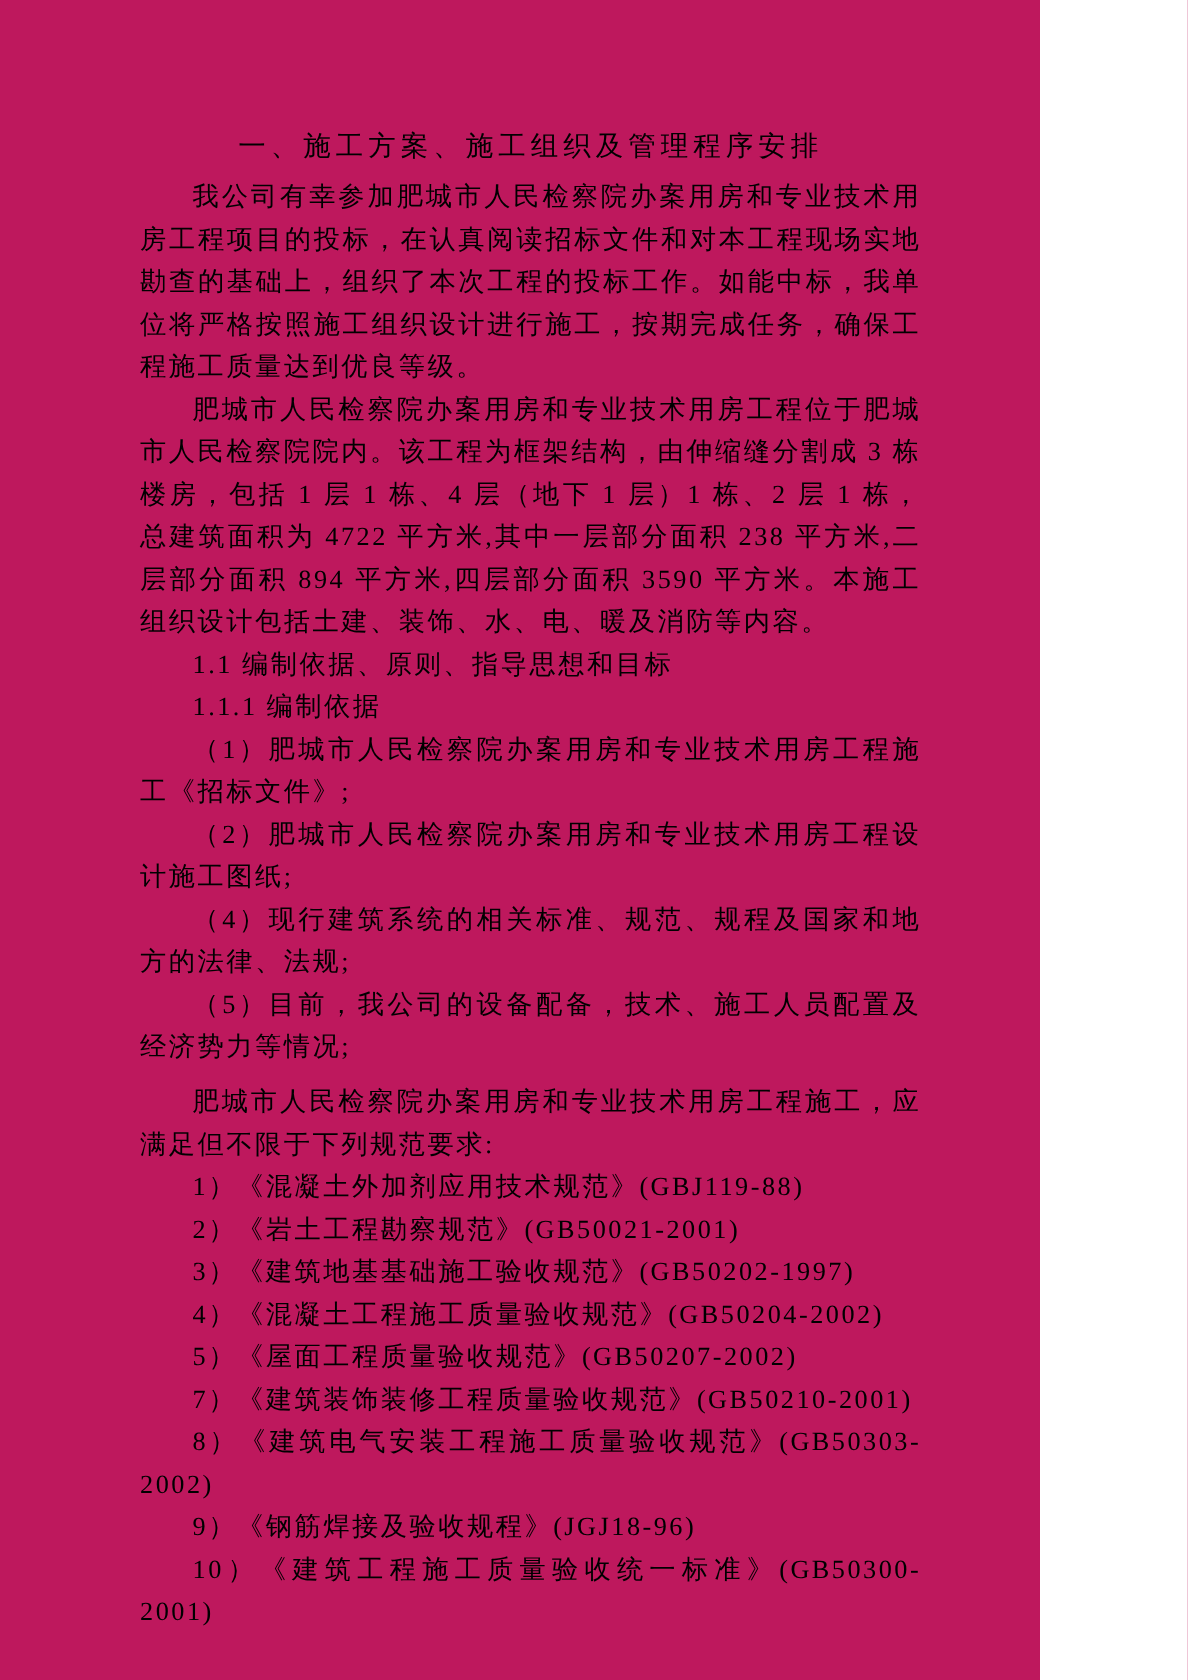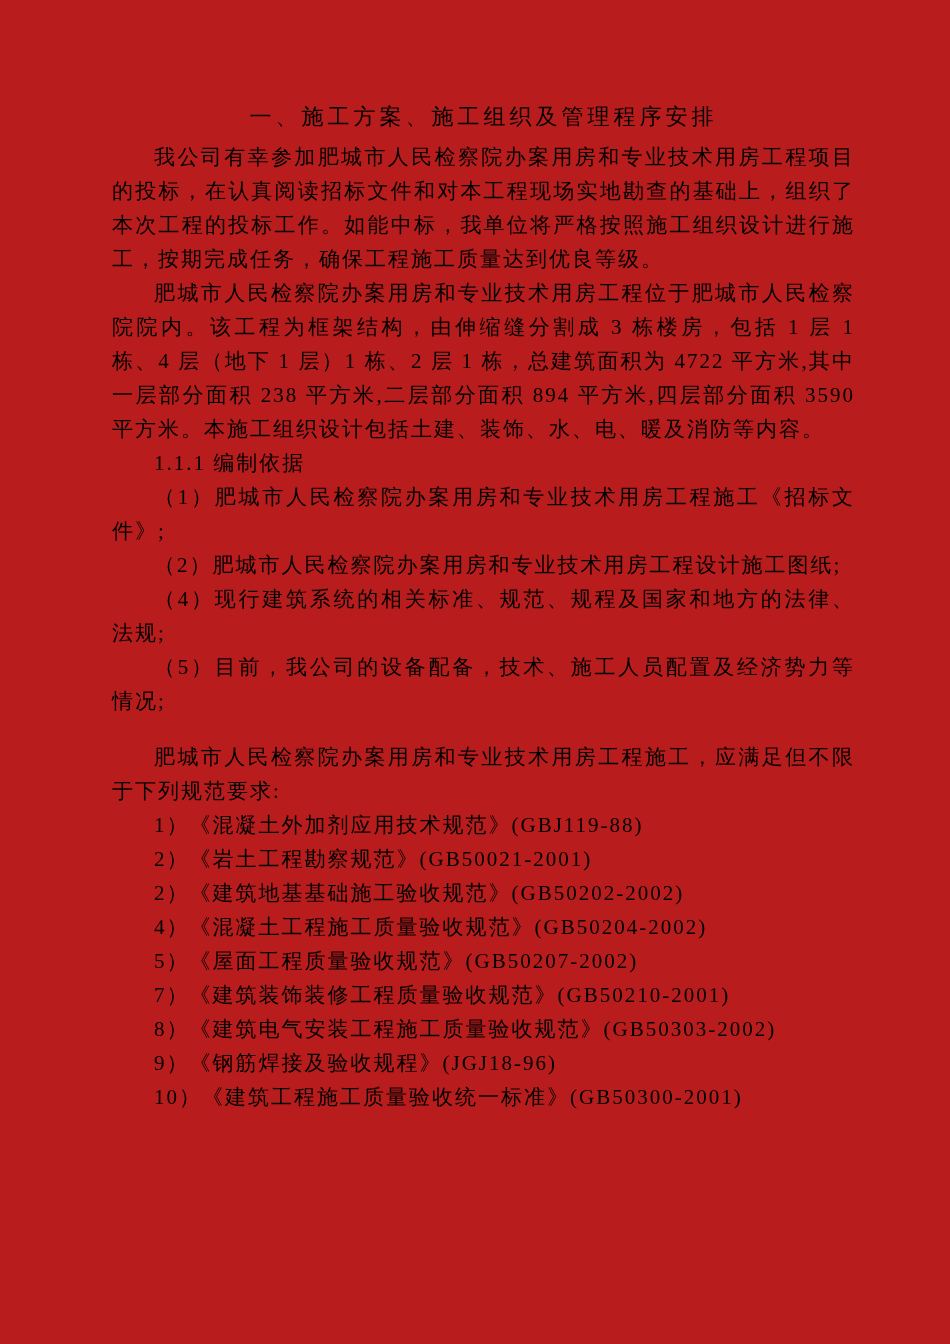--- a/index.html
+++ b/index.html
@@ -4,23 +4,23 @@
 <style>
   * { box-sizing: border-box; }
   html, body { margin: 0; padding: 0; background: #ffffff; }
   body {
     width: 950px;
     height: 1344px;
     font-family: "Liberation Serif", "DejaVu Serif", serif;
     color: #000000;
   }
   .page {
-    width: 950px;
+    width: 832px;
     height: 1344px;
-    background: #b91c1c;
+    background: #be185d;
     padding: 99px 95px 40px 112px;
     overflow: hidden;
   }
   .doc-title {
     margin: 0 0 5px 0;
     font-size: 22px;
     font-weight: normal;
     text-align: center;
     letter-spacing: 4px;
     line-height: 36px;
@@ -28,46 +28,47 @@
   }
   .para {
     margin: 0;
     font-size: 21px;
     line-height: 34px;
     letter-spacing: 2px;
     text-align: justify;
     text-indent: 2em;
     font-family: Liberation Serif, serif;
   }
-  .spaced-before { margin-top: 22px; }
+  .spaced-before { margin-top: 10px; }
 </style>
 </head>
 <body>
 
 <div class="page">
 
   <h1 class="doc-title">一、施工方案、施工组织及管理程序安排</h1>
 
   <p class="para">我公司有幸参加肥城市人民检察院办案用房和专业技术用房工程项目的投标，在认真阅读招标文件和对本工程现场实地勘查的基础上，组织了本次工程的投标工作。如能中标，我单位将严格按照施工组织设计进行施工，按期完成任务，确保工程施工质量达到优良等级。</p>
 
   <p class="para">肥城市人民检察院办案用房和专业技术用房工程位于肥城市人民检察院院内。该工程为框架结构，由伸缩缝分割成 3 栋楼房，包括 1 层 1 栋、4 层（地下 1 层）1 栋、2 层 1 栋，总建筑面积为 4722 平方米,其中一层部分面积 238 平方米,二层部分面积 894 平方米,四层部分面积 3590 平方米。本施工组织设计包括土建、装饰、水、电、暖及消防等内容。</p>
 
+  <p class="para">1.1 编制依据、原则、指导思想和目标</p>
 
   <p class="para">1.1.1 编制依据</p>
 
   <p class="para">（1）肥城市人民检察院办案用房和专业技术用房工程施工《招标文件》;</p>
   <p class="para">（2）肥城市人民检察院办案用房和专业技术用房工程设计施工图纸;</p>
   <p class="para">（4）现行建筑系统的相关标准、规范、规程及国家和地方的法律、法规;</p>
   <p class="para">（5）目前，我公司的设备配备，技术、施工人员配置及经济势力等情况;</p>
 
   <p class="para spaced-before">肥城市人民检察院办案用房和专业技术用房工程施工，应满足但不限于下列规范要求:</p>
 
   <p class="para">1）《混凝土外加剂应用技术规范》(GBJ119-88)</p>
   <p class="para">2）《岩土工程勘察规范》(GB50021-2001)</p>
-  <p class="para">2）《建筑地基基础施工验收规范》(GB50202-2002)</p>
+  <p class="para">3）《建筑地基基础施工验收规范》(GB50202-1997)</p>
   <p class="para">4）《混凝土工程施工质量验收规范》(GB50204-2002)</p>
   <p class="para">5）《屋面工程质量验收规范》(GB50207-2002)</p>
   <p class="para">7）《建筑装饰装修工程质量验收规范》(GB50210-2001)</p>
   <p class="para">8）《建筑电气安装工程施工质量验收规范》(GB50303-2002)</p>
   <p class="para">9）《钢筋焊接及验收规程》(JGJ18-96)</p>
   <p class="para">10）《建筑工程施工质量验收统一标准》(GB50300-2001)</p>
 
 </div>
 
 </body></html>

